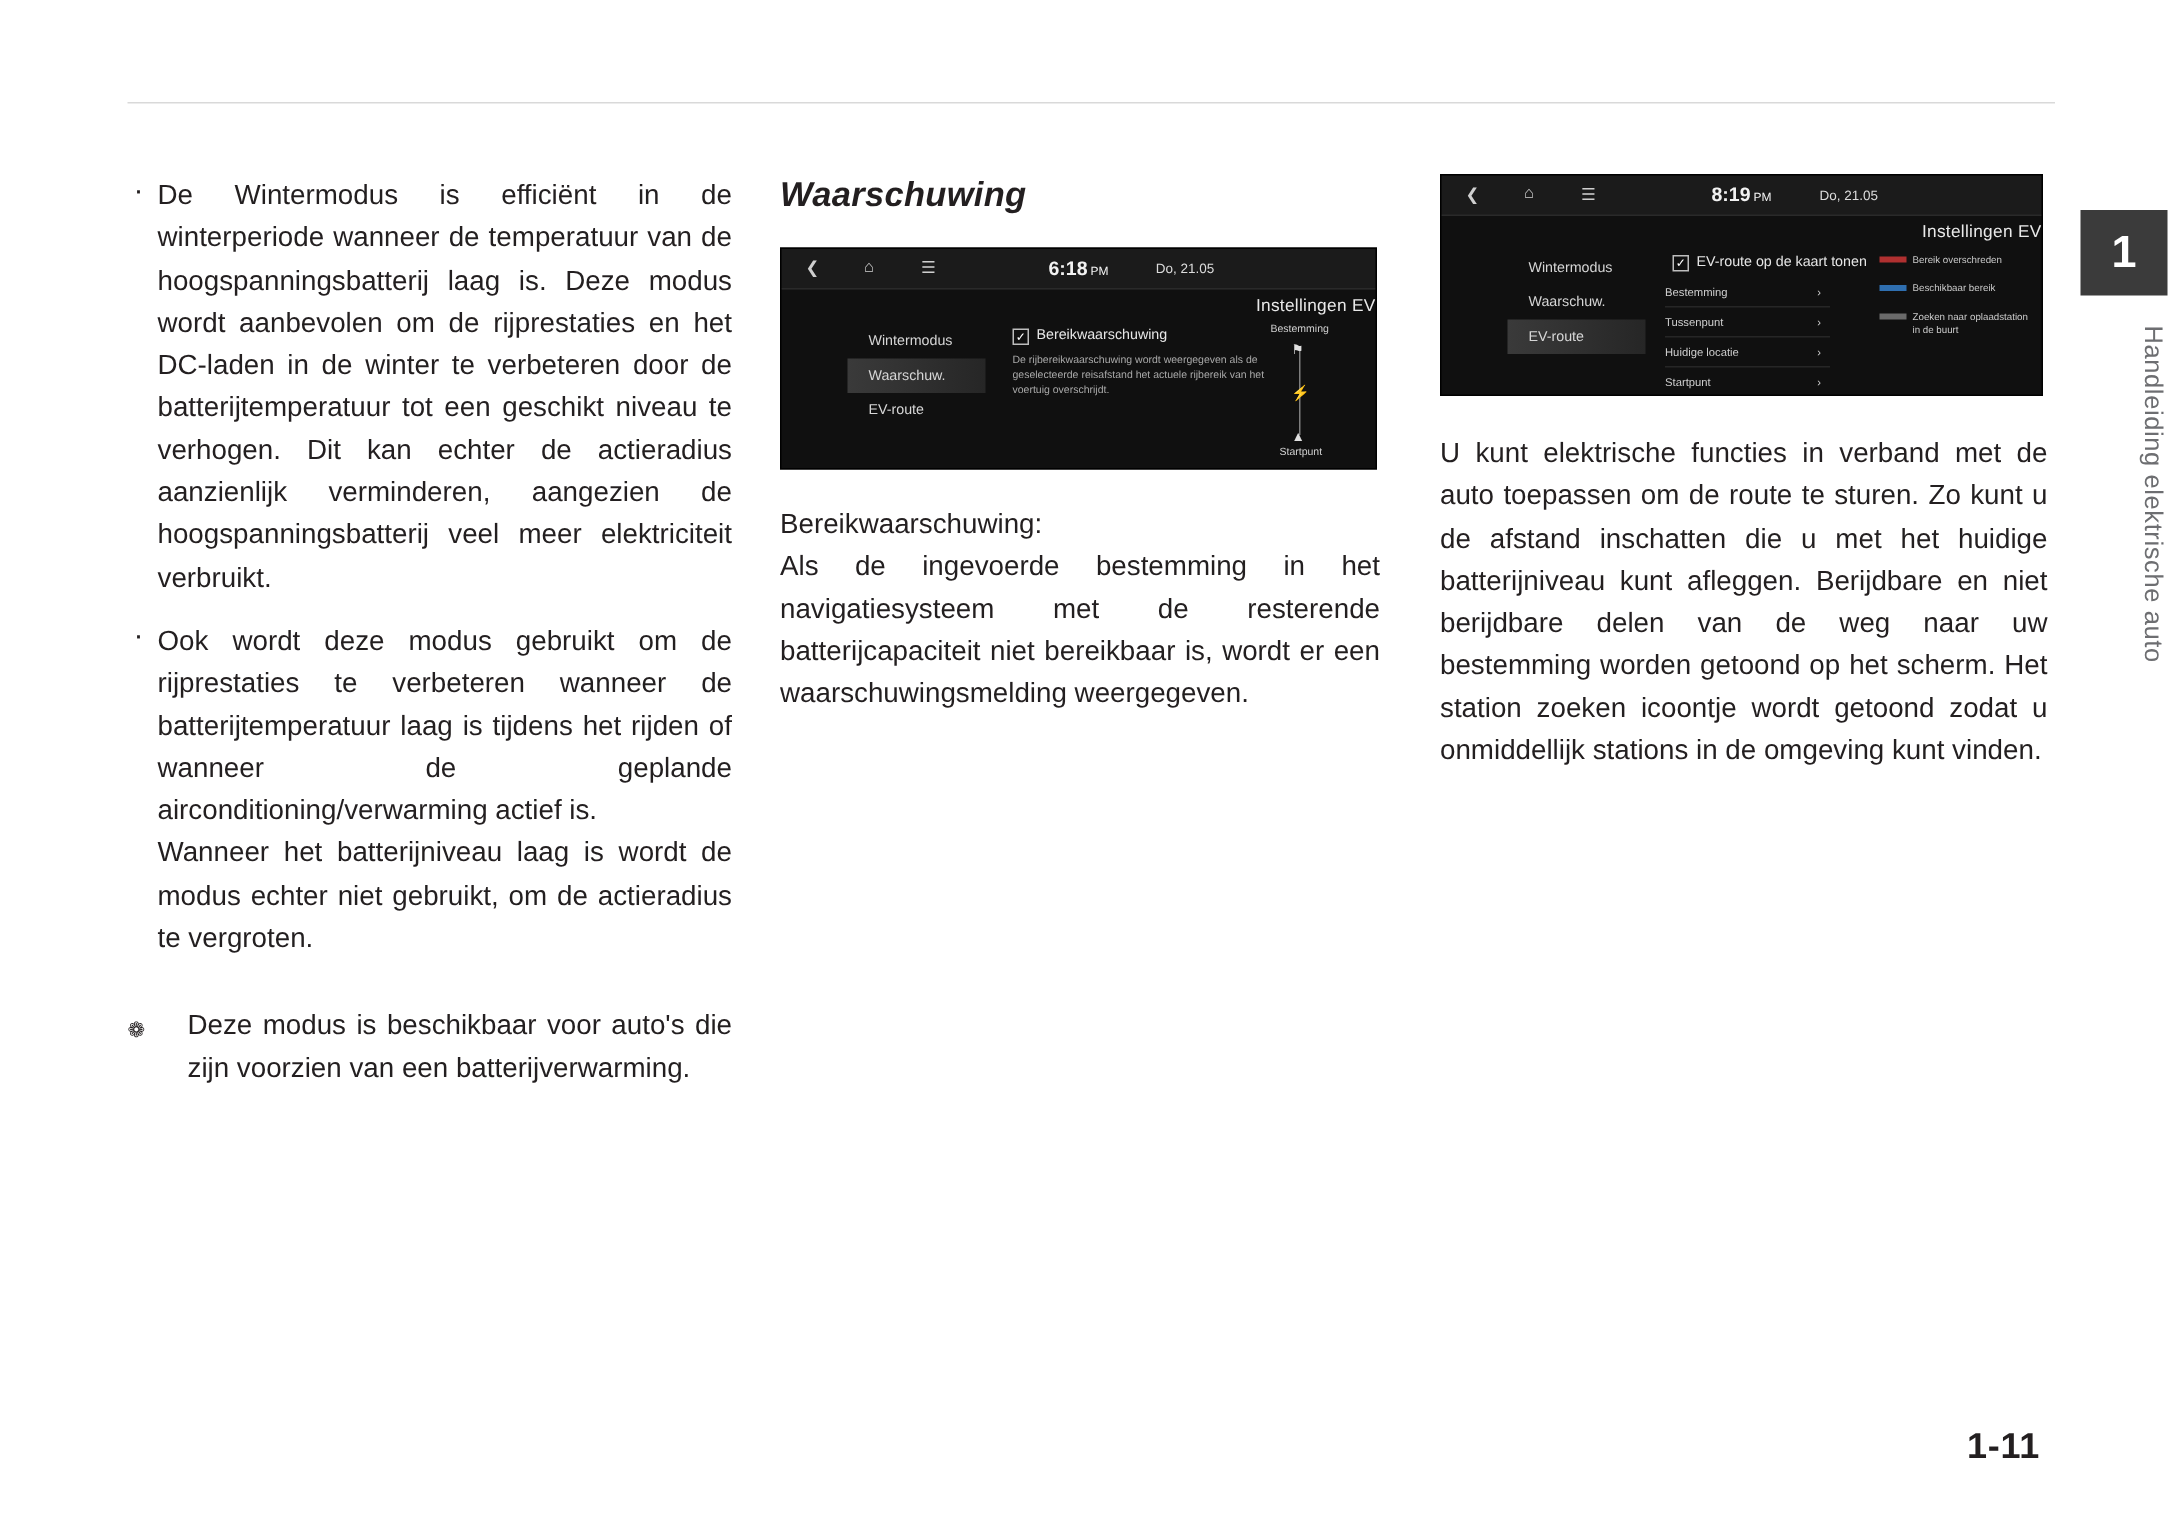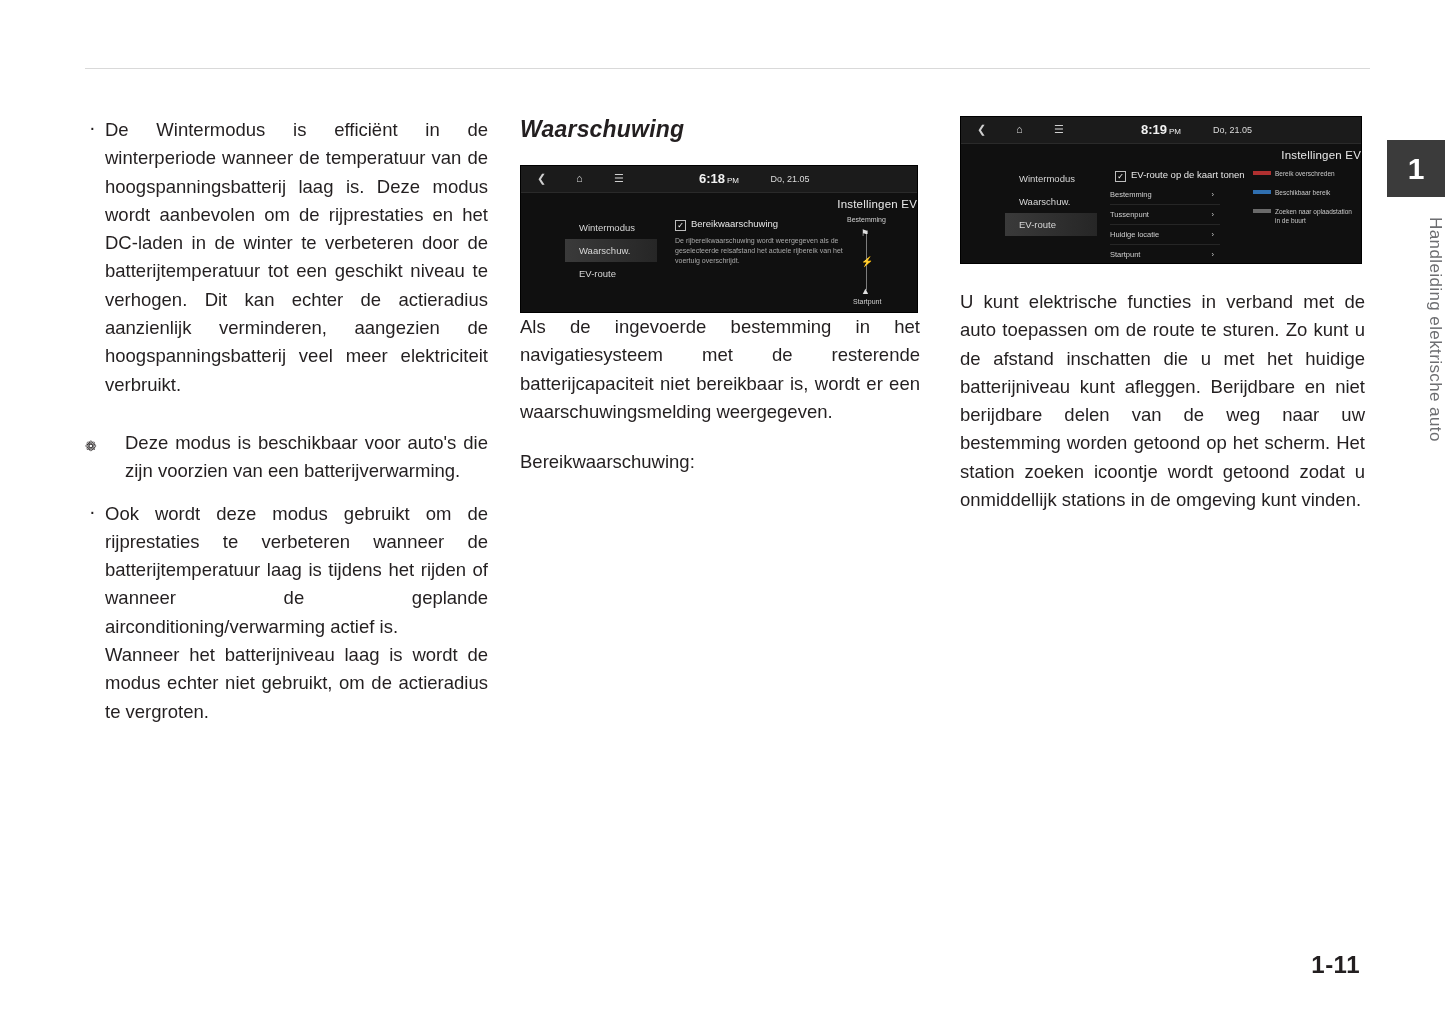--- a/index.html
+++ b/index.html
@@ -301,23 +301,23 @@
   }
 </style>
 </head>
 <body>
 
 <div class="top-rule"></div>
 
 <div class="col col1">
   <ul class="bullet-list">
     <li class="bullet-item">De Wintermodus is efficiënt in de winterperiode wanneer de temperatuur van de hoogspanningsbatterij laag is. Deze modus wordt aanbevolen om de rijprestaties en het DC-laden in de winter te verbeteren door de batterijtemperatuur tot een geschikt niveau te verhogen. Dit kan echter de actieradius aanzienlijk verminderen, aangezien de hoogspanningsbatterij veel meer elektriciteit verbruikt.</li>
-    <li class="bullet-item snow">Deze modus is beschikbaar voor auto's die zijn voorzien van een batterijverwarming.</li>
     <li class="bullet-item" style="white-space:pre-line">Ook wordt deze modus gebruikt om de rijprestaties te verbeteren wanneer de batterijtemperatuur laag is tijdens het rijden of wanneer de geplande airconditioning/verwarming actief is.
 Wanneer het batterijniveau laag is wordt de modus echter niet gebruikt, om de actieradius te vergroten.</li>
+    <li class="bullet-item snow">Deze modus is beschikbaar voor auto's die zijn voorzien van een batterijverwarming.</li>
   </ul>
 </div>
 
 <div class="col col2">
   <h2 class="heading-warn">Waarschuwing</h2>
 
   <div class="screen screen-w">
     <div class="scr-topbar">
       <span class="scr-ic back">❮</span>
       <span class="scr-ic home">⌂</span>
@@ -340,22 +340,22 @@
         <div class="map-label" style="left:22px; top:2px;">Bestemming</div>
         <div class="map-line"></div>
         <div class="map-flag" style="left:36px; top:14px;">⚑</div>
         <div class="map-bolt">⚡</div>
         <div class="map-flag" style="left:36px; top:72px;">▲</div>
         <div class="map-label" style="left:28px; top:84px;">Startpunt</div>
       </div>
     </div>
   </div>
 
+  <p class="para" style="margin-top:22px">Bereikwaarschuwing:</p>
   <p class="para">Als de ingevoerde bestemming in het navigatiesysteem met de resterende batterijcapaciteit niet bereikbaar is, wordt er een waarschuwingsmelding weergegeven.</p>
-  <p class="para" style="margin-top:22px">Bereikwaarschuwing:</p>
 </div>
 
 <div class="col col3">
 
   <div class="screen screen-w3">
     <div class="scr-topbar">
       <span class="scr-ic back">❮</span>
       <span class="scr-ic home">⌂</span>
       <span class="scr-ic menu">☰</span>
       <span class="scr-time"><span>8:19</span><span class="pm">PM</span></span>

